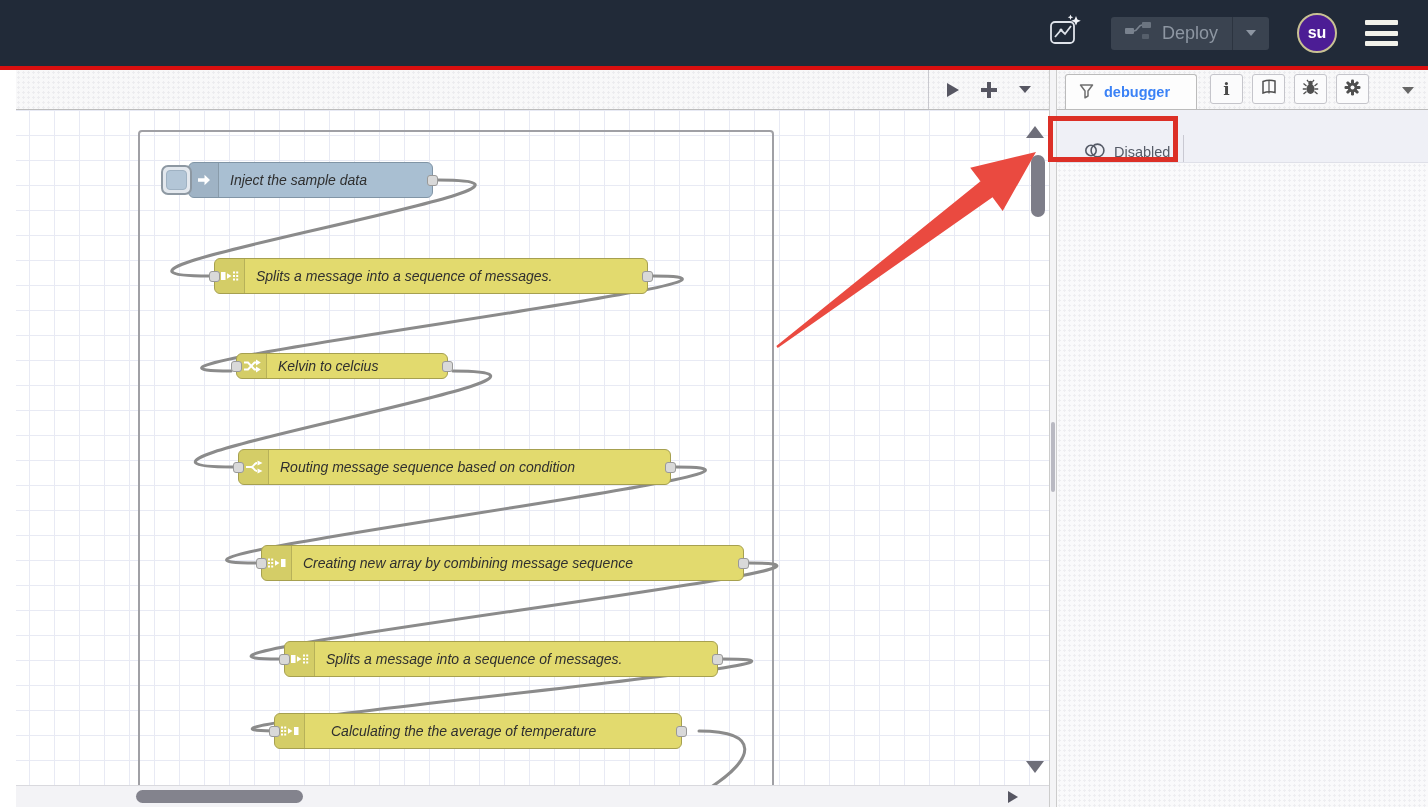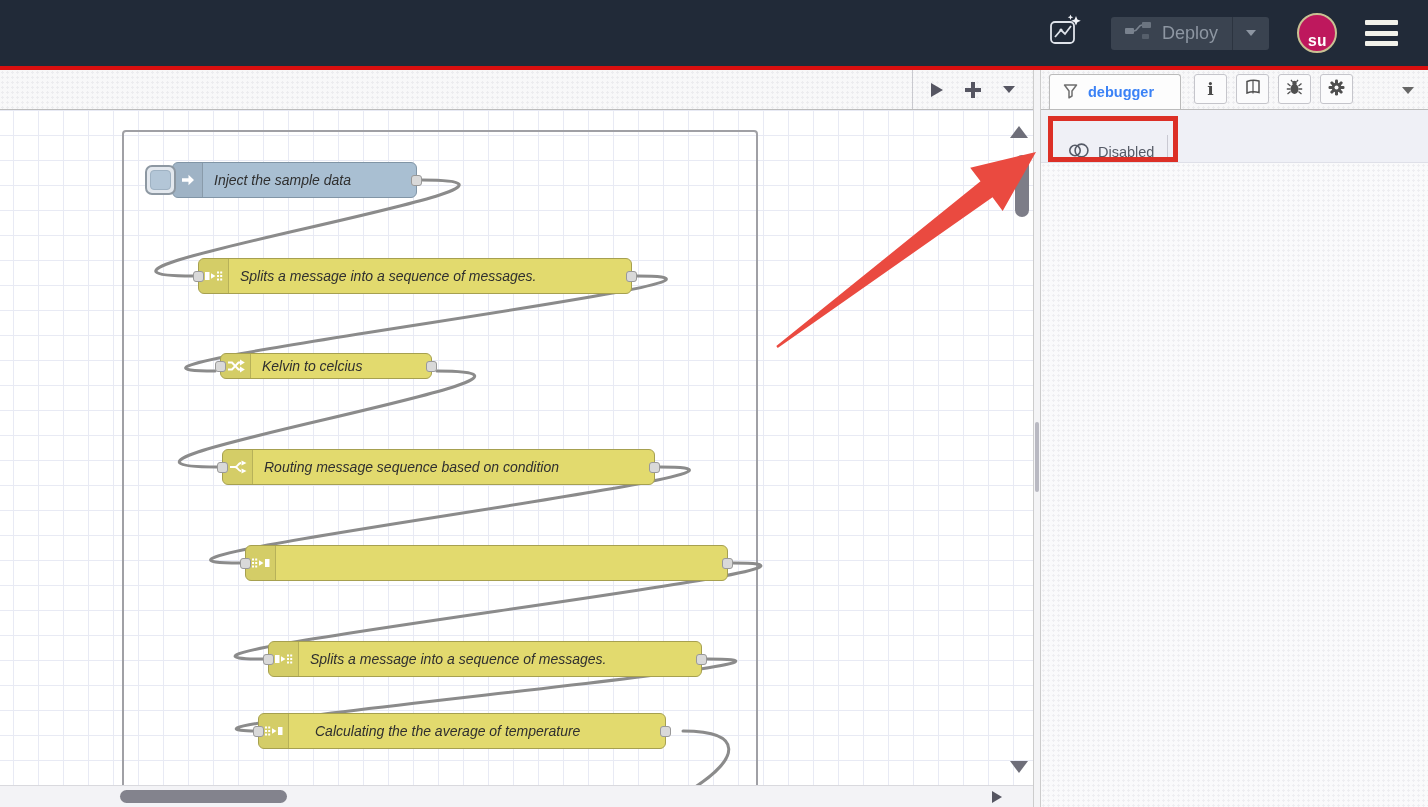--- a/index.html
+++ b/index.html
@@ -6,29 +6,29 @@
   body { font-family:"Liberation Sans", sans-serif; background:#ddd; }
   .app { position:relative; width:1428px; height:807px; overflow:hidden; background:#fff; }
 
   
   .header { height:66px; background:#212a38; display:flex; justify-content:flex-end; align-items:center; gap:28px; padding-right:30px; }
   .ai-btn { width:36px; height:36px; display:flex; align-items:center; justify-content:center; cursor:pointer; }
   .deploy-btn { height:33px; background:#3a4350; border-radius:3px; display:flex; align-items:center; padding-left:14px; color:#8d96a2; font-size:18px; cursor:default; }
   .deploy-label { margin-left:10px; }
   .deploy-caret { margin-left:14px; border-left:1px solid #2c3440; height:100%; display:flex; align-items:center; padding:0 13px; }
   .tri-down-sm { width:0; height:0; border-top:6px solid #8d96a2; border-left:5px solid transparent; border-right:5px solid transparent; }
-  .avatar { width:40px; height:40px; border-radius:50%; background:#be185d; border:2px solid #c9c193; color:#fff; display:flex; align-items:flex-end; justify-content:center; font-family:Liberation Mono, monospace; font-size:16px; font-weight:bold; cursor:pointer; }
+  .avatar { width:40px; height:40px; border-radius:50%; background:#4c1d95; border:2px solid #c9c193; color:#fff; display:flex; align-items:center; justify-content:center; font-family:Liberation Sans, sans-serif; font-size:16px; font-weight:bold; cursor:pointer; }
   .hamburger { width:33px; height:26px; display:flex; flex-direction:column; justify-content:space-between; cursor:pointer; }
   .hamburger div { height:5px; background:#f2f1ea; border-radius:1px; }
 
   .red-line { height:4px; background:#d90f0f; }
 
   
   .main { display:flex; height:737px; }
-  .workspace { width:1033px; display:flex; flex-direction:column; }
+  .workspace { width:1033px; display:flex; flex-direction:column;margin-left:16px; }
   .dots { background-color:#f8f8f9; background-image:radial-gradient(#ececef 1px, transparent 1.2px); background-size:5px 5px; }
   .tabbar { height:40px; border-bottom:1px solid #bbbbbb; position:relative; }
   .tabbar-actions { position:absolute; right:0; top:0; bottom:0; display:flex; align-items:center; gap:22px; padding:0 18px; border-left:1px solid #c9c9cf; }
   .tri-right { width:0; height:0; border-left:12px solid #565662; border-top:7px solid transparent; border-bottom:7px solid transparent; }
   .plus-icon { position:relative; width:16px; height:16px; }
   .plus-icon::before { content:""; position:absolute; left:6px; top:0; width:4px; height:16px; background:#565662; }
   .plus-icon::after { content:""; position:absolute; left:0; top:6px; width:16px; height:4px; background:#565662; }
   .tri-down { width:0; height:0; border-top:7px solid #565662; border-left:6px solid transparent; border-right:6px solid transparent; }
 
   .canvas { flex:1; position:relative; overflow:hidden; background-color:#ffffff;
@@ -208,20 +208,21 @@
                     <rect x="4.2" y="3.5" width="2" height="2"></rect>
                     <rect x="1" y="7" width="2" height="2"></rect>
                     <rect x="4.2" y="7" width="2" height="2"></rect>
                     <rect x="1" y="10.5" width="2" height="2"></rect>
                     <rect x="4.2" y="10.5" width="2" height="2"></rect>
                   </g>
                   <path d="M8 5.2 L12.5 8 L8 10.8 z" fill="#fff"></path>
                   <rect x="14" y="4" width="4.5" height="8" fill="#fff"></rect>
                 </svg>
               </div>
+              <span class="node-label">Creating new array by combining message sequence</span>
               <div class="port port-in"></div>
               <div class="port port-out"></div>
             </div>
             <div class="flow-node" style="left: 268px; top: 531px; width: 434px; height: 36px; background: rgb(226, 218, 110); border-color: rgb(166, 160, 80);">
               <div class="node-icon">
                 <svg width="20" height="16" viewBox="0 0 20 16">
                   <rect x="1" y="4" width="4.5" height="8" fill="#fff"></rect>
                   <path d="M7 5.2 L11.5 8 L7 10.8 z" fill="#fff"></path>
                   <g fill="#fff">
                     <rect x="13" y="3.5" width="2" height="2"></rect>

